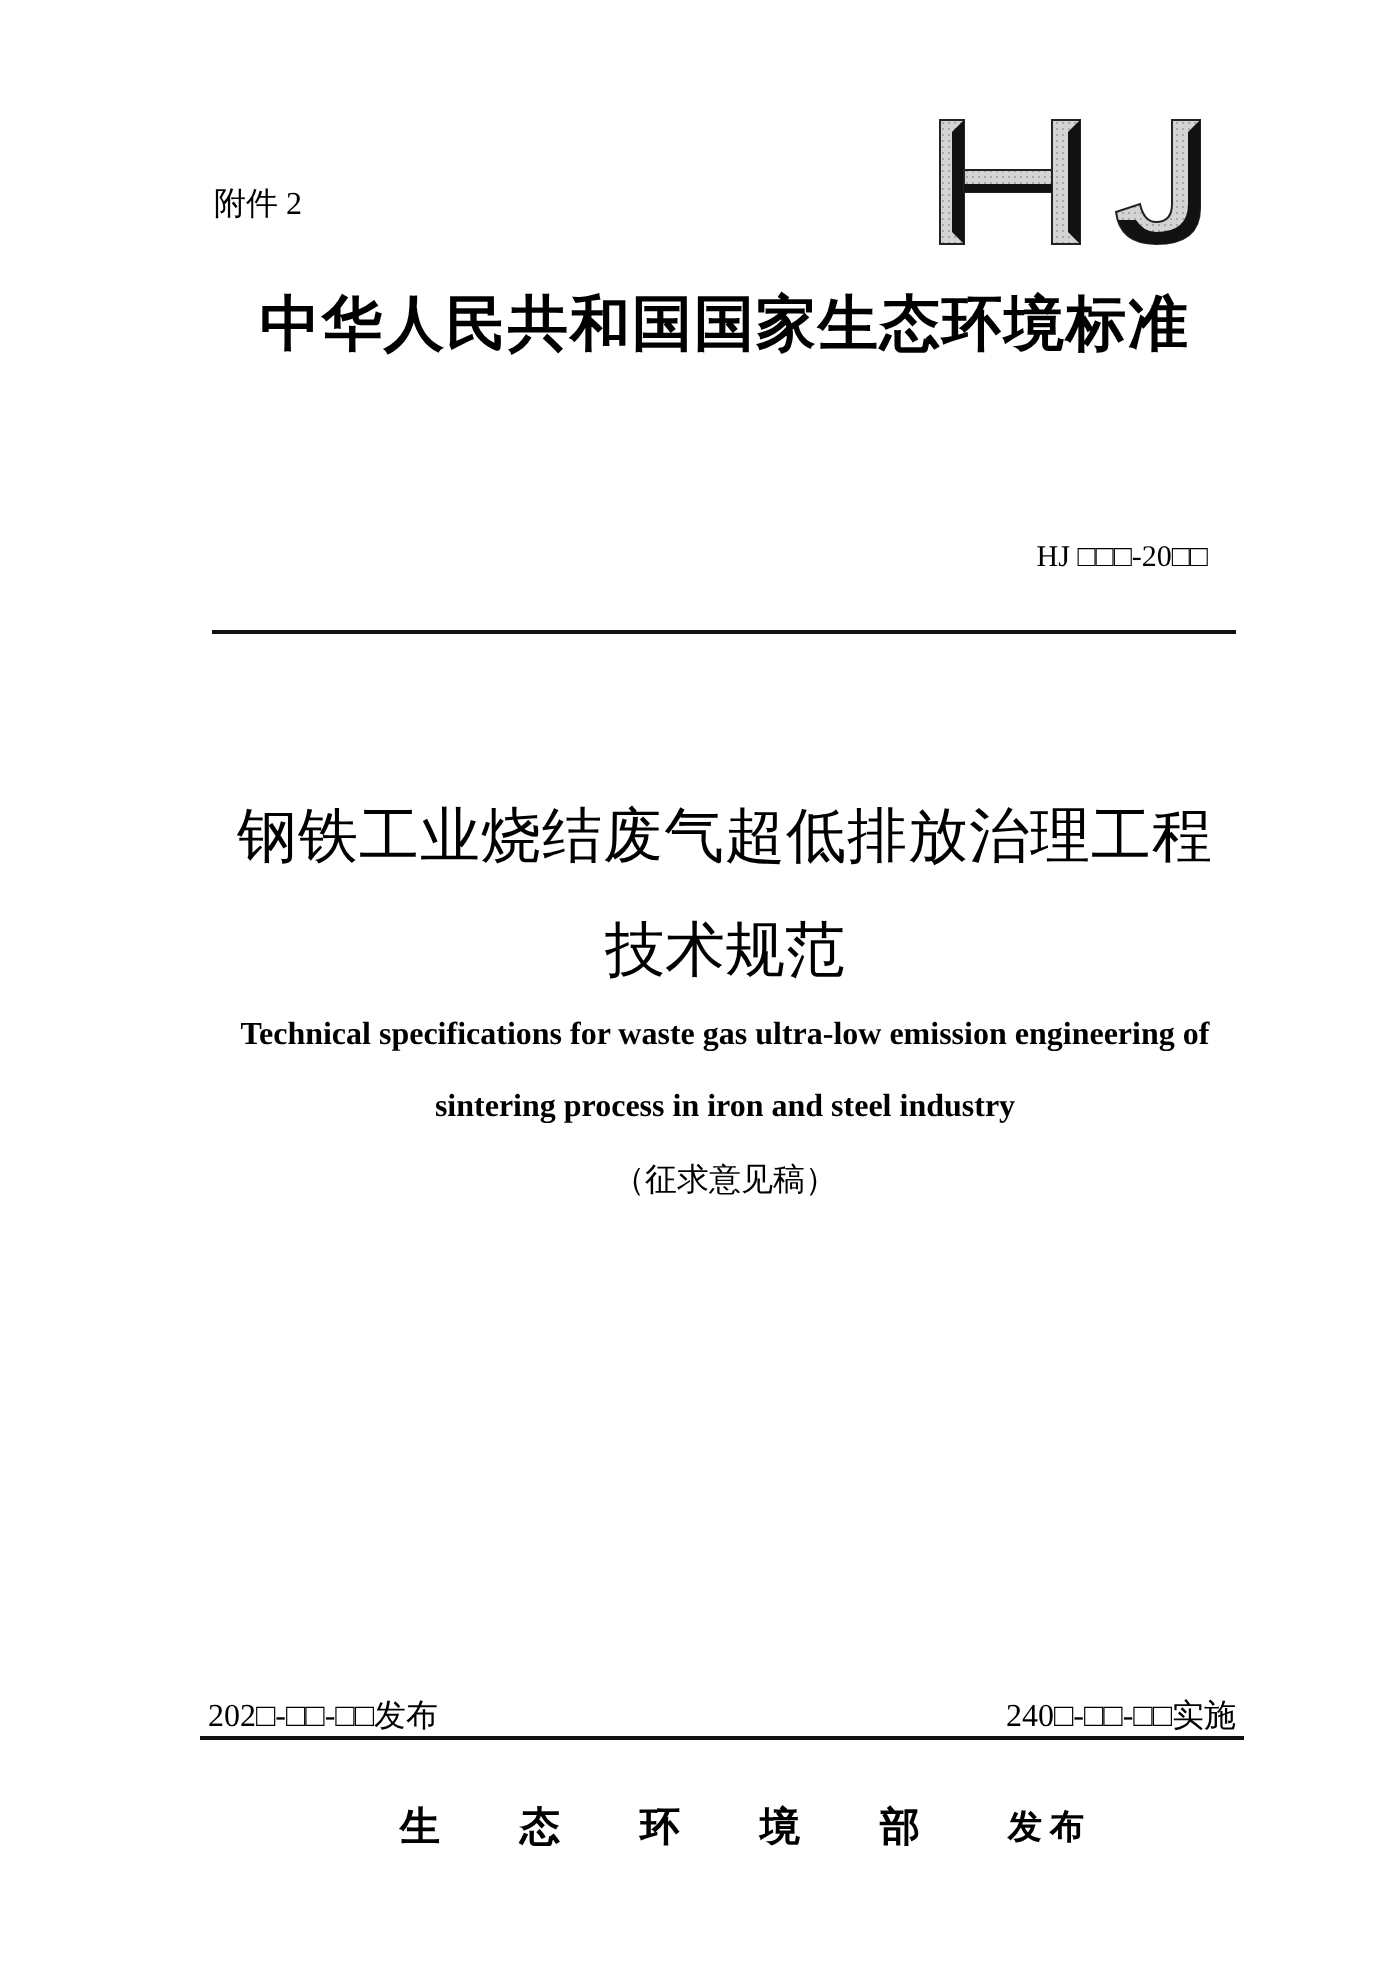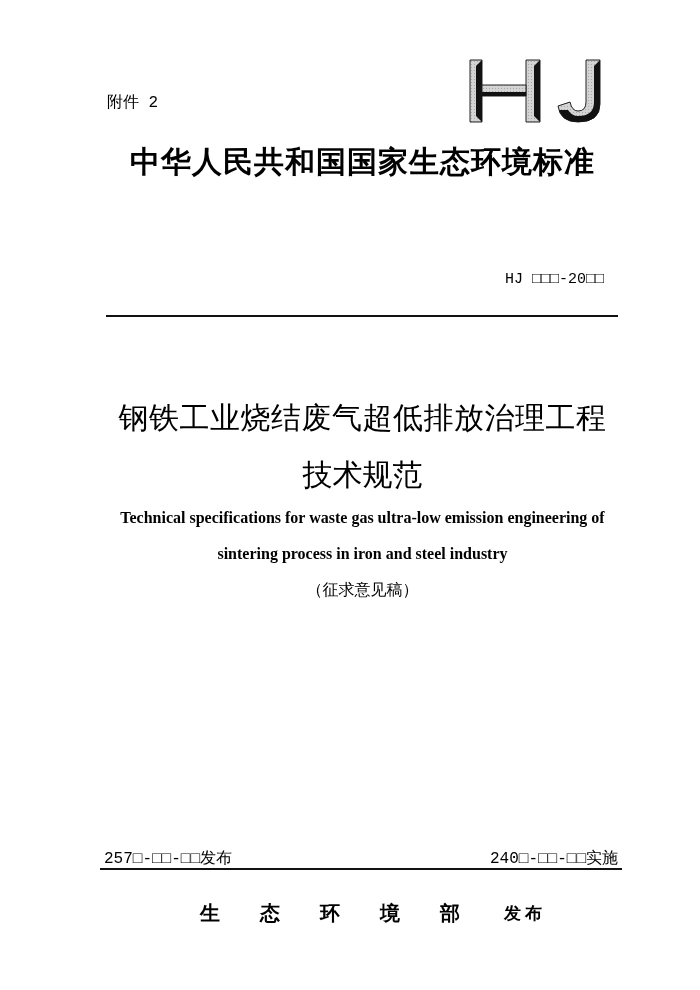--- a/index.html
+++ b/index.html
@@ -1,18 +1,18 @@
 <!DOCTYPE html>
 <html><head>
   <meta charset="utf-8">
   <style>
     html, body { margin: 0; padding: 0; background: #ffffff; }
     body { width: 700px; height: 990px; position: relative; overflow: hidden; color: #000; }
     .abs { position: absolute; }
-    .sans { font-family: Liberation Mono, monospace; }
+    .sans { font-family: Liberation Serif, serif; }
     .serif { font-family: "Liberation Serif", "DejaVu Serif", serif; }
 
     #attachment { left: 107px; top: 92px; font-size: 16px; }
     #logo { left: 468px; top: 58px; width: 138px; height: 66px; }
     #std-title { left: 0; width: 725px; text-align: center; top: 142px; font-size: 30px; font-weight: bold; letter-spacing: 1px; }
     #std-number { right: 96px; top: 271px; font-size: 15px; }
     #rule-top { left: 106px; top: 315px; width: 512px; height: 2px; background: #111; }
     #title-cn-1 { left: 0; width: 725px; text-align: center; top: 398px; font-size: 30px; letter-spacing: 0.5px; }
     #title-cn-2 { left: 0; width: 725px; text-align: center; top: 455px; font-size: 30px; }
     #title-en-1 { left: 0; width: 725px; text-align: center; top: 509px; font-size: 16px; font-weight: bold; }
@@ -60,21 +60,21 @@
 <div id="rule-top" class="abs"></div>
 
 <div id="title-cn-1" class="abs sans">钢铁工业烧结废气超低排放治理工程</div>
 <div id="title-cn-2" class="abs sans">技术规范</div>
 
 <div id="title-en-1" class="abs serif">Technical specifications for waste gas ultra-low emission engineering of</div>
 <div id="title-en-2" class="abs serif">sintering process in iron and steel industry</div>
 
 <div id="draft" class="abs sans">（征求意见稿）</div>
 
-<div id="issue-date" class="abs sans">257□-□□-□□发布</div>
+<div id="issue-date" class="abs sans">202□-□□-□□发布</div>
 <div id="impl-date" class="abs sans">240□-□□-□□实施</div>
 
 <div id="rule-bottom" class="abs"></div>
 
 <div id="issuer" class="abs serif">
   <span class="ch">生</span>
   <span class="ch">态</span>
   <span class="ch">环</span>
   <span class="ch">境</span>
   <span class="ch">部</span>

